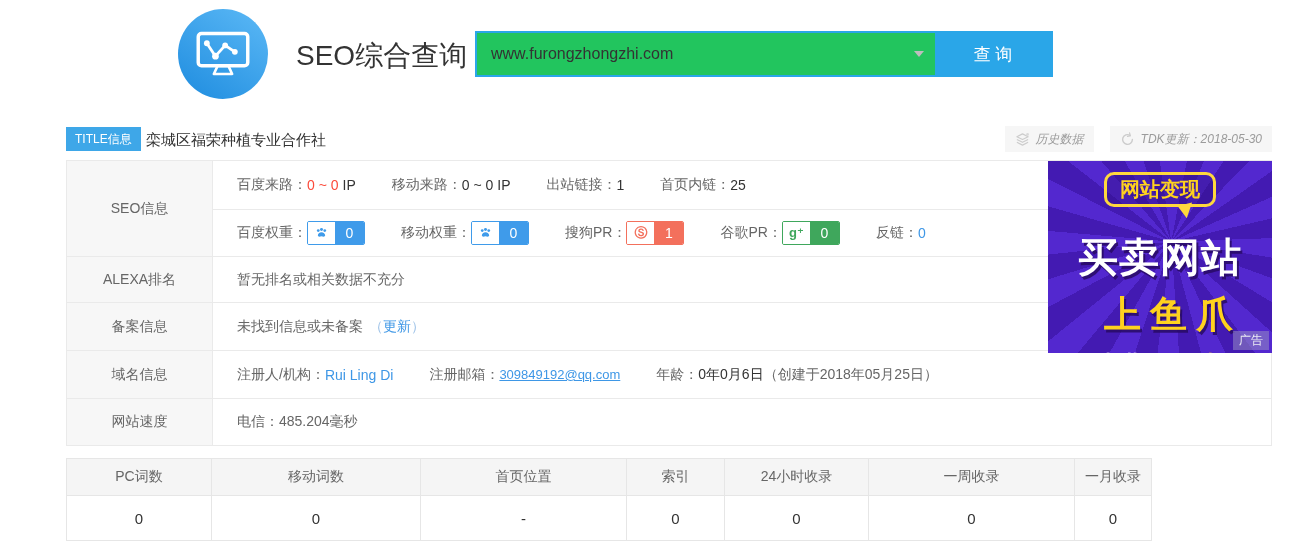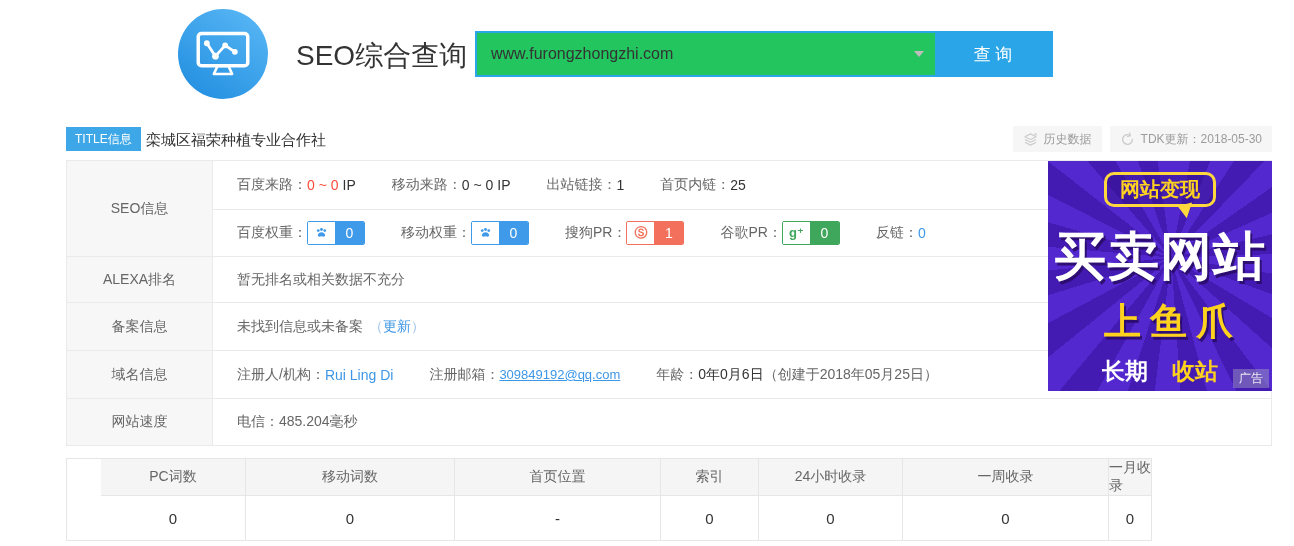--- a/index.html
+++ b/index.html
@@ -35,21 +35,21 @@
     width:116px; background:#2aa6e8; color:#fff; border:none;
     font-size:17px; font-family:inherit; cursor:pointer;
   }
 
   
   .title-badge {
     position:absolute; left:66px; top:127px; height:24px; line-height:24px;
     background:#3ea7e8; color:#fff; font-size:12px; padding:0 9px;
   }
   .site-title { position:absolute; left:146px; top:131px; font-size:15px; color:#333; }
-  .chips { position:absolute; right:22px; top:126px; display:flex; gap:8px; }
+  .chips { position:absolute; right:22px; top:126px; display:flex; gap:16px;font-style:italic; }
   .chip {
     background:#f6f6f6; color:#9b9b9b; font-size:12px; height:26px;
     display:flex; align-items:center; gap:6px; padding:0 10px; cursor:pointer;
   }
 
   
   .info-table {
     position:absolute; left:66px; top:160px; width:1206px;
     border:1px solid #eaeaea; background:#fff;
   }
@@ -75,47 +75,47 @@
   
   .wbadge { display:inline-flex; height:24px; border-radius:2px; overflow:hidden; cursor:pointer; }
   .wbadge .wicon { width:27px; background:#fff; display:flex; align-items:center; justify-content:center; font-size:13px; font-weight:bold; }
   .wbadge .wval { width:29px; display:flex; align-items:center; justify-content:center; color:#fff; font-size:14px; }
   .wb-blue  { border:1px solid #3f9bea; } .wb-blue  .wicon{ color:#3f9bea; } .wb-blue  .wval{ background:#3f9bea; }
   .wb-red   { border:1px solid #f3705c; } .wb-red   .wicon{ color:#f3705c; } .wb-red   .wval{ background:#f3705c; }
   .wb-green { border:1px solid #3fa75c; } .wb-green .wicon{ color:#3fa75c; } .wb-green .wval{ background:#3fa75c; }
 
   
   .ad {
-    position:absolute; left:1048px; top:161px; width:224px; height:230px;
+    position:absolute; left:1048px; top:161px; width:224px; height:192px;
     background:#4a1fc8;
     background-image:repeating-conic-gradient(from 0deg at 55% 42%, #5328cf 0deg 11deg, #431ab2 11deg 22deg);
     text-align:center; overflow:hidden; cursor:pointer;
   }
   .ad-bubble {
     display:inline-block; margin-top:11px; border:3px solid #ffd83d; border-radius:10px;
     padding:1px 13px; color:#ffd21e; font-weight:bold; font-size:20px;
     background:rgba(50,15,135,.45);
   }
   .ad-tail {
     width:0; height:0; margin:-3px auto 0;
     border-left:6px solid transparent; border-right:9px solid transparent;
     border-top:14px solid #ffd83d;
     transform:translateX(26px) rotate(-14deg);
   }
-  .ad-headline { color:#fff; font-size:52px; font-weight:bold; letter-spacing:1px; margin-top:4px; text-shadow:2px 3px 0 rgba(40,10,100,.85); }
+  .ad-headline { color:#fff; font-size:40px; font-weight:bold; letter-spacing:1px; margin-top:12px; text-shadow:2px 3px 0 rgba(40,10,100,.85); }
   .ad-subline  { color:#ffd21e; font-size:37px; font-weight:bold; letter-spacing:9px; padding-left:26px; margin-top:5px; text-shadow:2px 3px 0 rgba(40,10,100,.85); }
   .ad-bottom { margin-top:9px; font-size:23px; font-weight:bold; color:#fff; }
   .ad-bottom .y { color:#ffd21e; margin-left:24px; }
   .ad-tag {
     position:absolute; right:3px; bottom:3px;
     background:rgba(150,140,195,.55); color:#e9e9f2; font-size:12px; padding:1px 6px;
   }
 
   
-  .stats { position:absolute; left:66px; top:458px; width:1086px; border:1px solid #e6e6e6; background:#fff;padding-left:34px; }
+  .stats { position:absolute; left:66px; top:458px; width:1086px; border:1px solid #e6e6e6; background:#fff; }
   .srow { display:flex; }
   .srow.head { background:#f5f5f5; height:37px; border-bottom:1px solid #e6e6e6; color:#666; font-size:14px; }
   .srow.body { height:44px; color:#333; font-size:15px; }
   .scell { display:flex; align-items:center; justify-content:center; border-right:1px solid #e6e6e6; }
   .scell:last-child { border-right:none; }
   .c0{width:145px;} .c1{width:209px;} .c2{width:206px;} .c3{width:98px;} .c4{width:144px;} .c5{width:206px;} .c6{flex:1;}
 
   svg { display:block; }
 </style>
 </head>

